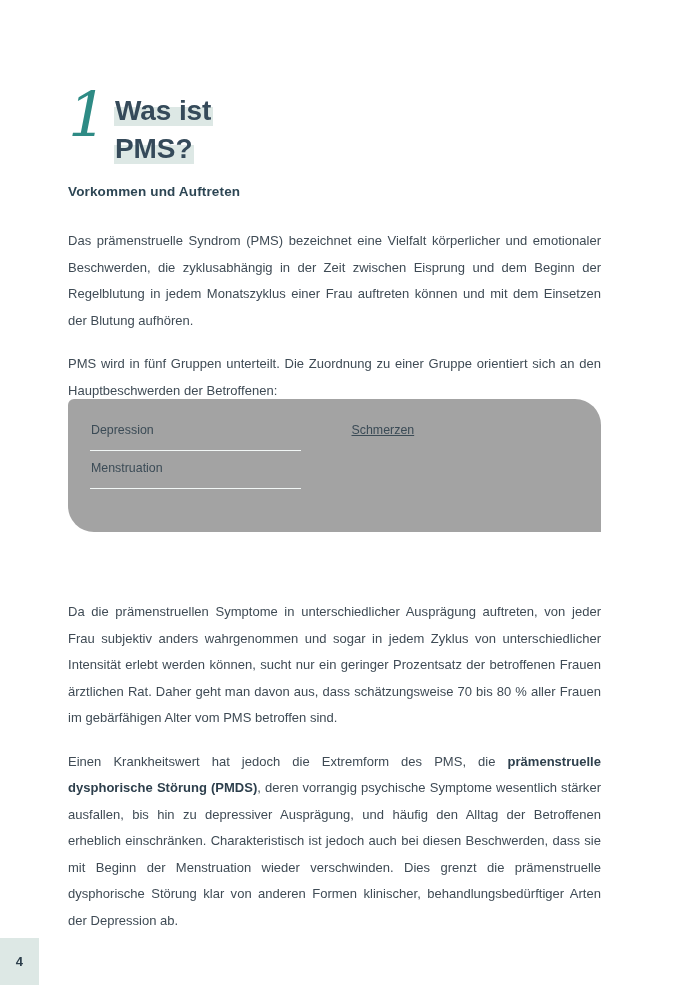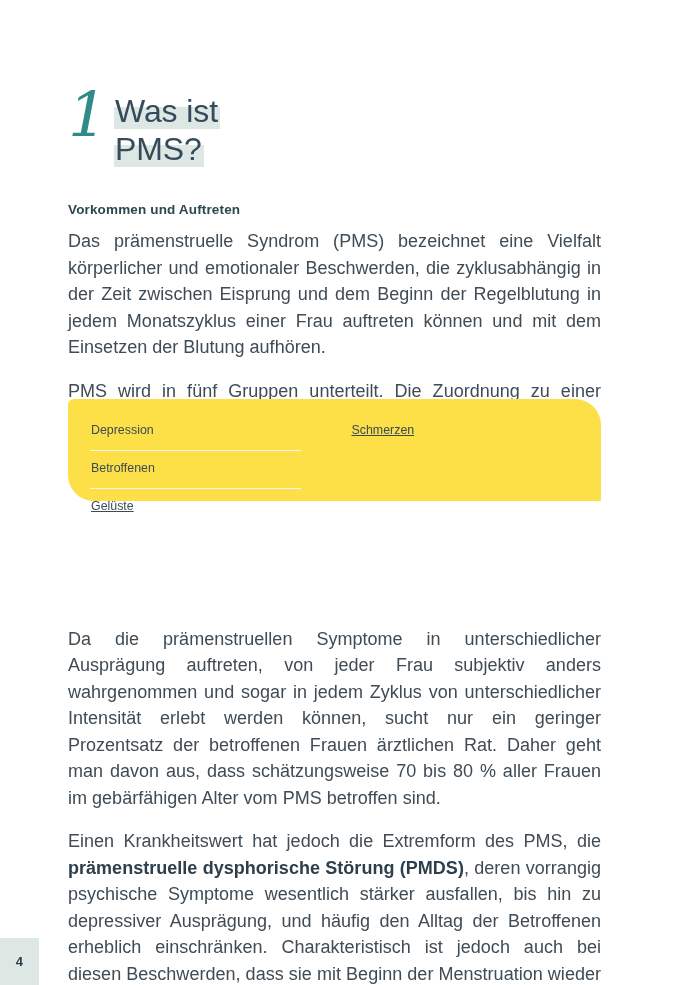--- a/index.html
+++ b/index.html
@@ -38,55 +38,55 @@
     line-height: 66px;
     font-weight: 400;
     color: #2e8b85;
     font-style: italic;
     letter-spacing: -2px;
     width: 46px;
     margin-top: -4px;
     user-select: none;
   }
   .chapter-title {
-    font-size: 32px;
+    font-size: 28px;
     line-height: 38px;
-    font-weight: 400;
+    font-weight: 700;
     color: #354a5a;
     letter-spacing: -0.1px;
     padding-top: 6px;
   }
   .chapter-title .hl {
     background: linear-gradient(to top, #dde8e5 0%, #dde8e5 62%, rgba(221,232,229,0) 62%);
     padding: 0 2px 0 1px;
     box-decoration-break: clone;
     -webkit-box-decoration-break: clone;
   }
 
   
   .section-subhead {
     position: absolute;
     left: 68px;
-    top: 202px;
+    top: 184px;
     font-size: 13.5px;
     font-weight: 700;
     letter-spacing: 0.15px;
     color: #2d4654;
   }
 
   
   .body-col {
     position: absolute;
     left: 68px;
     top: 228px;
     width: 533px;
   }
   p.body {
     margin: 0 0 17px 0;
-    font-size: 18px;
+    font-size: 13px;
     line-height: 26.5px;
     text-align: justify;
     color: #3f4b55;
     letter-spacing: 0.02px;
     hyphens: auto;
   }
   p.body b, p.body strong { font-weight: 700; color: #2d3f4c; }
   p.body.tight { margin-bottom: 32px; }
 
   
@@ -94,22 +94,22 @@
     height: 155px;
     margin: 9px 0 8px 0;
   }
 
   
   .callout {
     position: absolute;
     left: 68px;
     top: 399px;
     width: 533px;
-    height: 102px;
-    background: #fde047;
+    height: 133px;
+    background: #a3a3a3;
     border-radius: 6px 26px 0 26px;
     box-sizing: border-box;
     padding: 14px 30px 10px 22px;
   }
   .callout-cols {
     display: flex;
     width: 100%;
     height: 100%;
   }
   .callout-col {
@@ -173,22 +173,21 @@
 
     <p class="body"><span>Einen Krankheitswert hat jedoch die Extremform des PMS, die </span><b>prämenstruelle dysphorische Störung (PMDS)</b><span>, deren vorrangig psychische Symptome wesentlich stärker ausfallen, bis hin zu depressiver Ausprägung, und häufig den Alltag der Betroffenen erheblich einschränken. Charakteristisch ist jedoch auch bei diesen Beschwerden, dass sie mit Beginn der Menstruation wieder verschwinden. Dies grenzt die prämenstruelle dysphorische Störung klar von anderen Formen klinischer, behandlungsbedürftiger Arten der Depression ab.</span></p>
 
   </div>
 
   <div class="callout">
     <div class="callout-cols">
 
       <div class="callout-col left">
         <div class="callout-item">Depression</div>
-        <div class="callout-item">Betroffenen</div>
-        <div class="callout-item last">Gelüste</div>
+        <div class="callout-item">Menstruation</div>
       </div>
 
       <div class="callout-col right">
         <div class="callout-item last">Schmerzen</div>
       </div>
 
     </div>
   </div>
 
   <div class="page-number-box">

